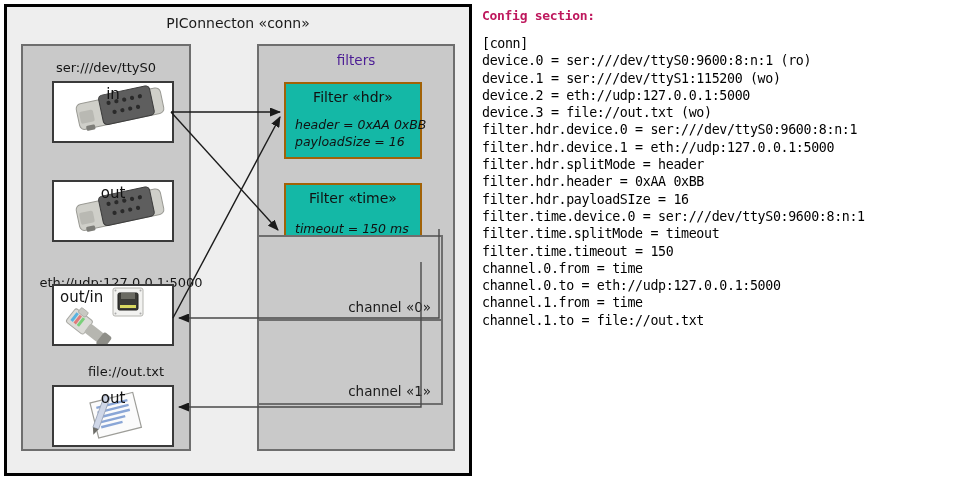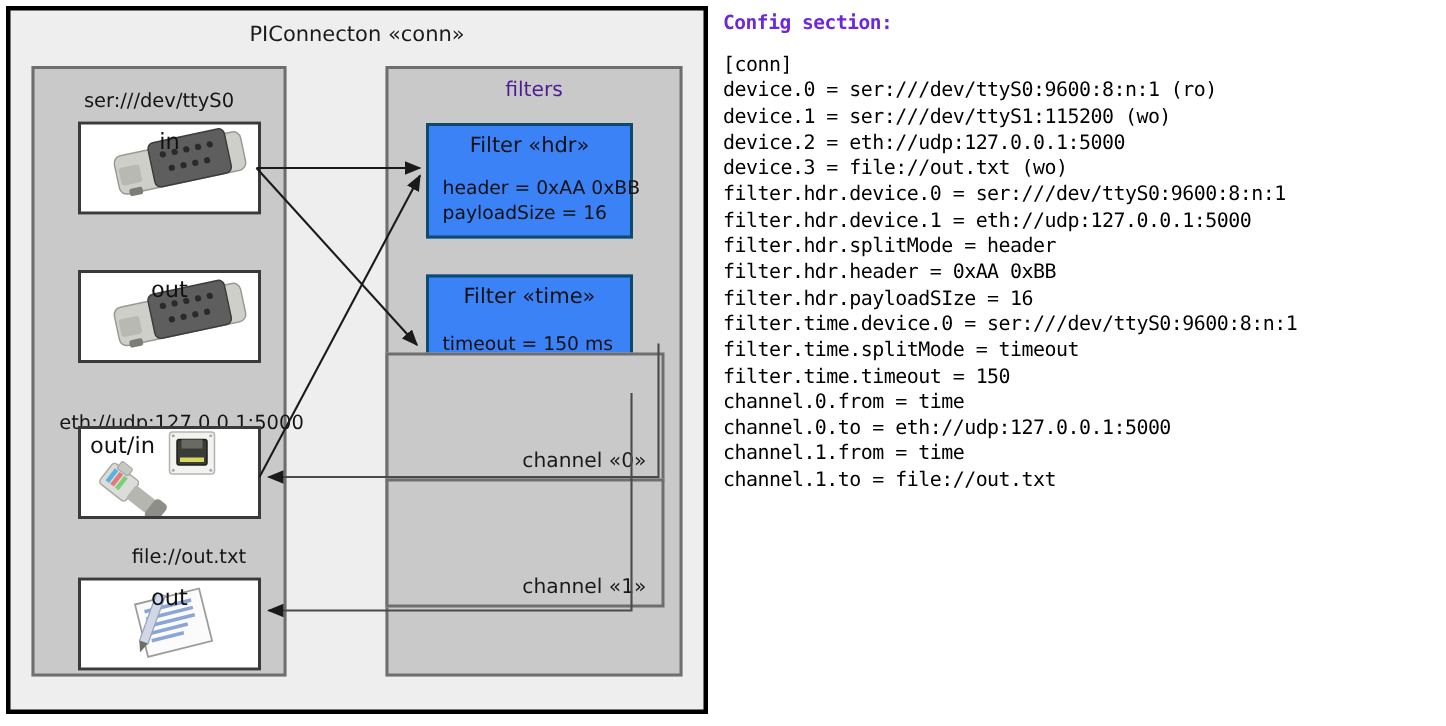--- a/index.html
+++ b/index.html
@@ -51,30 +51,31 @@
   }
   .device-dir{
     position:absolute;top:2px;left:0;width:100%;
     text-align:center;font-size:15px;color:#111;
     z-index:3;pointer-events:none;
   }
   .device-dir.left{text-align:left;padding-left:6px;}
 
   
   .filter-card{
-    position:absolute;background:#3b82f6;
-    border:2px solid #0c4a6e;box-sizing:border-box;
+    position:absolute;background:#14b8a6;
+    border:2px solid #a16207;box-sizing:border-box;
   }
   .filter-title{
     position:absolute;left:0;top:5px;width:100%;
     text-align:center;font-size:14px;color:#111;
   }
   .filter-attr{
     position:absolute;left:9px;font-size:12.5px;color:#111;
     white-space:nowrap;
+    font-style:italic;
   }
 
   
   .channel-box{
     position:absolute;background:#c9c9c9;
     border:2px solid #6e6e6e;box-sizing:border-box;
   }
   .channel-label{
     position:absolute;right:10px;bottom:4px;
     font-size:13.5px;color:#1a1a1a;white-space:nowrap;
@@ -82,21 +83,21 @@
 
   #arrows{position:absolute;left:0;top:0;width:468px;height:472px;
           pointer-events:none;overflow:visible;}
 
   
   #config{
     position:absolute;left:482px;top:8px;width:478px;height:468px;
   }
   #config-heading{
     font-family:"DejaVu Sans Mono","Liberation Mono",monospace;
-    font-weight:bold;font-size:13px;color:#6d28d9;
+    font-weight:bold;font-size:13px;color:#be185d;
     margin:0 0 12px 0;letter-spacing:-0.3px;
   }
   #config-body{
     font-family:"DejaVu Sans Mono","Liberation Mono",monospace;
     font-size:13.3px;line-height:17.3px;color:#000;
     white-space:pre;letter-spacing:-0.35px;
   }
   .cfg-line{display:block;height:17.3px;}
 </style>
 </head>

